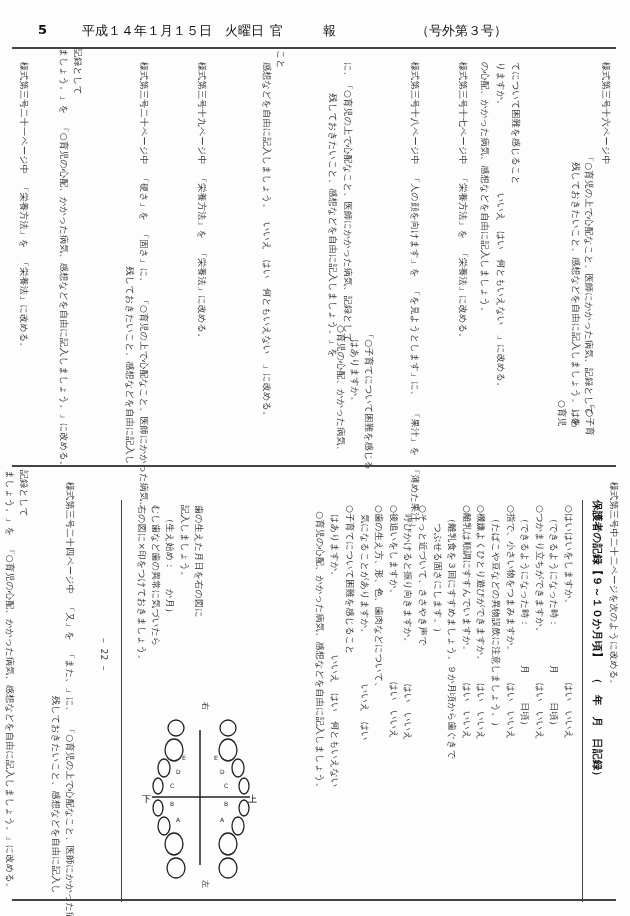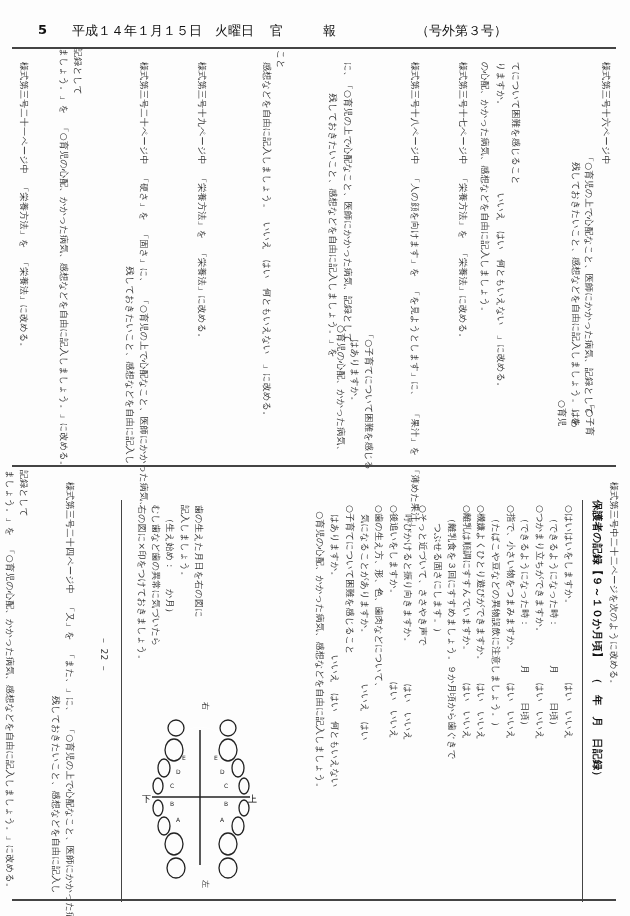--- a/index.html
+++ b/index.html
@@ -16,21 +16,21 @@
   }
   .bold { font-weight:bold; font-size:10.5px; color:#111; }
   .vline { position:absolute; width:1px; background:#444; }
   .chart { position:absolute; }
 </style>
 </head>
 <body>
 
 <div class="header">
   <span style="left:38px;font-weight:bold;">5</span>
-  <span style="left:72px;">平成１４年１月１５日　火曜日</span>
+  <span style="left:82px;">平成１４年１月１５日　火曜日</span>
   <span style="left:270px;">官</span>
   <span style="left:323px;">報</span>
   <span style="left:416px;">（号外第３号）</span>
 </div>
 <div class="rule" style="top:47px;"></div>
 
 <div class="col" style="left:598px;top:62px;">様式第三号十六ページ中</div>
 <div class="col" style="left:582px;top:153px;line-height:14px;"><span>「○育児の上で心配なこと、医師にかかった病気、記録として</span></div>
 <div class="col" style="left:568px;top:153px;">　残しておきたいこと、感想などを自由に記入しましょう。」を</div>
 <div class="col" style="left:582px;top:400px;">「○子育</div>

